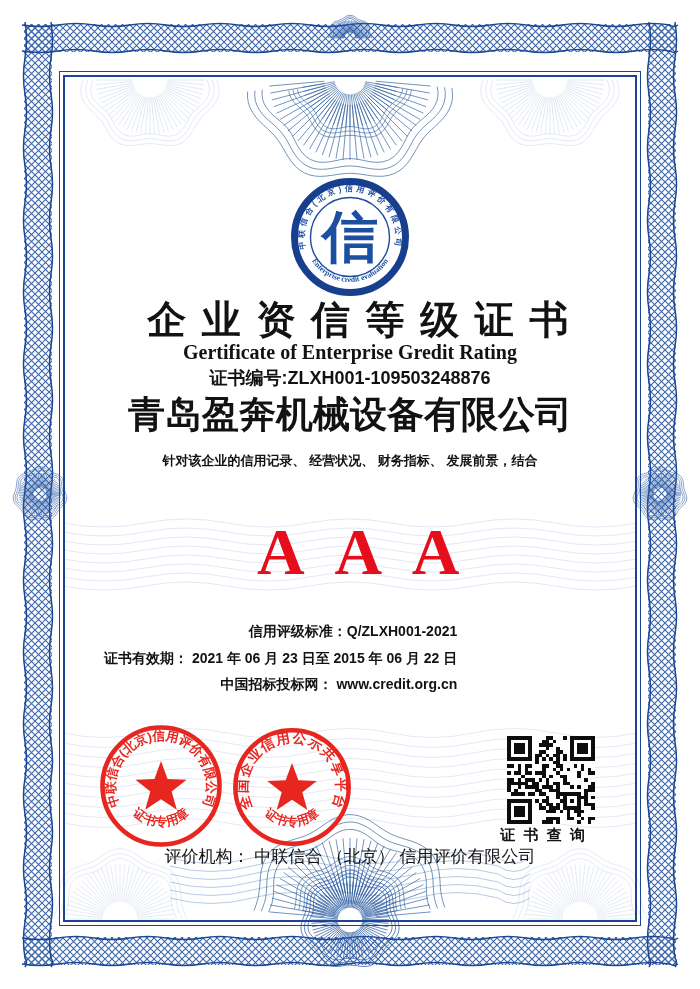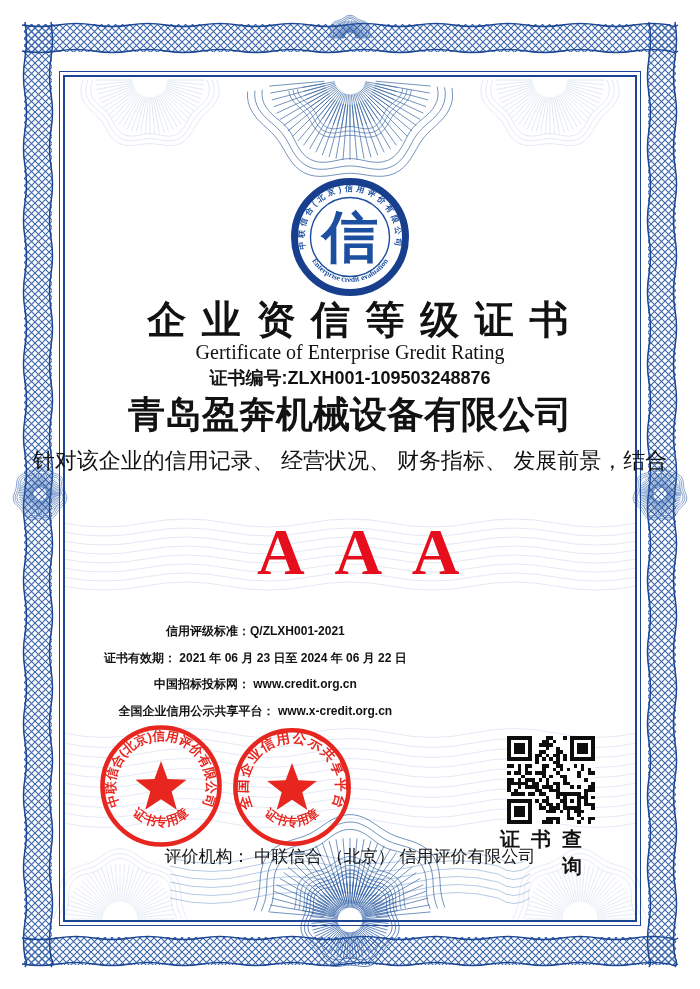--- a/index.html
+++ b/index.html
@@ -4,32 +4,32 @@
 <style>
   html,body{margin:0;padding:0}
   body{width:700px;height:989px;position:relative;background:#fff;overflow:hidden;
        font-family:"Liberation Sans","DejaVu Sans",sans-serif;color:#121212}
   .abs{position:absolute}
   #deco{left:0;top:0;z-index:0}
   .inner-frame{left:63px;top:75px;right:63px;bottom:67px;border:2.5px solid #1c4492;
                outline:1px solid #1c4492;outline-offset:3px;z-index:1;pointer-events:none}
   .txt{left:0;width:700px;text-align:center;z-index:2}
   .title{top:293px;font-size:39px;font-weight:bold;letter-spacing:.40em;padding-left:.40em}
-  .subtitle{top:341px;font-family:"Liberation Serif","DejaVu Serif",serif;font-weight:normal;font-size:20px}
+  .subtitle{top:341px;font-family:"Liberation Serif","DejaVu Serif",serif;font-weight:bold;font-size:20px}
   .certno{top:366px;font-size:18px;font-weight:bold}
   .company{top:390px;font-size:37px;font-weight:bold}
-  .bodytxt{top:447px;font-size:22px;font-weight:normal;line-height:28.5px}
+  .bodytxt{top:447px;font-size:13px;font-weight:bold;line-height:28.5px}
   .rating{top:514px;font-family:"Liberation Serif","DejaVu Serif",serif;font-weight:bold;
           font-size:66px;color:#e60e1c;letter-spacing:.45em;padding-left:.35em}
-  .info{left:104px;top:618px;z-index:2;font-size:12px;font-weight:bold;line-height:26.6px;text-align:center}
+  .info{left:104px;top:618px;z-index:2;font-size:14px;font-weight:bold;line-height:26.6px;text-align:right}
   #logo{left:290px;top:177px;z-index:2}
   #seal1{left:96px;top:721px;z-index:3}
   #seal2{left:229px;top:724px;z-index:3}
   #qr{left:507px;top:736px;z-index:3;background:#fff}
-  .qrcap{left:464px;top:826px;width:118px;text-align:right;font-size:20px;font-weight:bold;
+  .qrcap{left:492px;top:826px;width:118px;text-align:left;font-size:15px;font-weight:bold;
          letter-spacing:.55em;padding-left:.55em;z-index:3}
   .agency{top:845px;font-size:17px;font-weight:normal;z-index:3}
 </style>
 </head>
 <body>
 
 <svg id="deco" class="abs" width="700" height="989">
   <defs>
     <pattern id="lat" width="7" height="7" patternUnits="userSpaceOnUse">
       <path d="M0,0 L7,7 M7,0 L0,7" stroke="#3a66ac" stroke-width="1.1" fill="none"></path>
@@ -701,23 +701,22 @@
 <div class="abs txt company">青岛盈奔机械设备有限公司</div>
 
 <div class="abs txt bodytxt">
   <div>针对该企业的信用记录、 经营状况、 财务指标、 发展前景，结合</div>
 </div>
 
 <div class="abs txt rating">AAA</div>
 
 <div class="abs info">
   <div>信用评级标准：Q/ZLXH001-2021</div>
-  <div>证书有效期： 2021 年 06 月 23 日至 2024 年 06 月 22 日</div>
+  <div>证书有效期： 2021 年 06 月 23 日至 2015 年 06 月 22 日</div>
   <div>中国招标投标网： www.credit.org.cn</div>
-  <div>全国企业信用公示共享平台： www.x-credit.org.cn</div>
 </div>
 
 <svg id="seal1" class="abs" width="130" height="130" viewBox="-65 -65 130 130">
   <defs>
     <path id="s1Top" d="M-37.7,26.4 A46,46 0 1 1 37.7,26.4" fill="none"></path>
     <path id="s1Bot" d="M-35.6,18.3 A40,40 0 0 0 35.6,18.3" fill="none"></path>
   </defs>
   <circle r="58.5" fill="none" stroke="#e7261f" stroke-width="4.6"></circle>
   <text font-size="12.6" font-weight="bold" fill="#e7261f">
     <textPath href="#s1Top" startOffset="50%" text-anchor="middle">中联信合(北京)信用评价有限公司</textPath>

